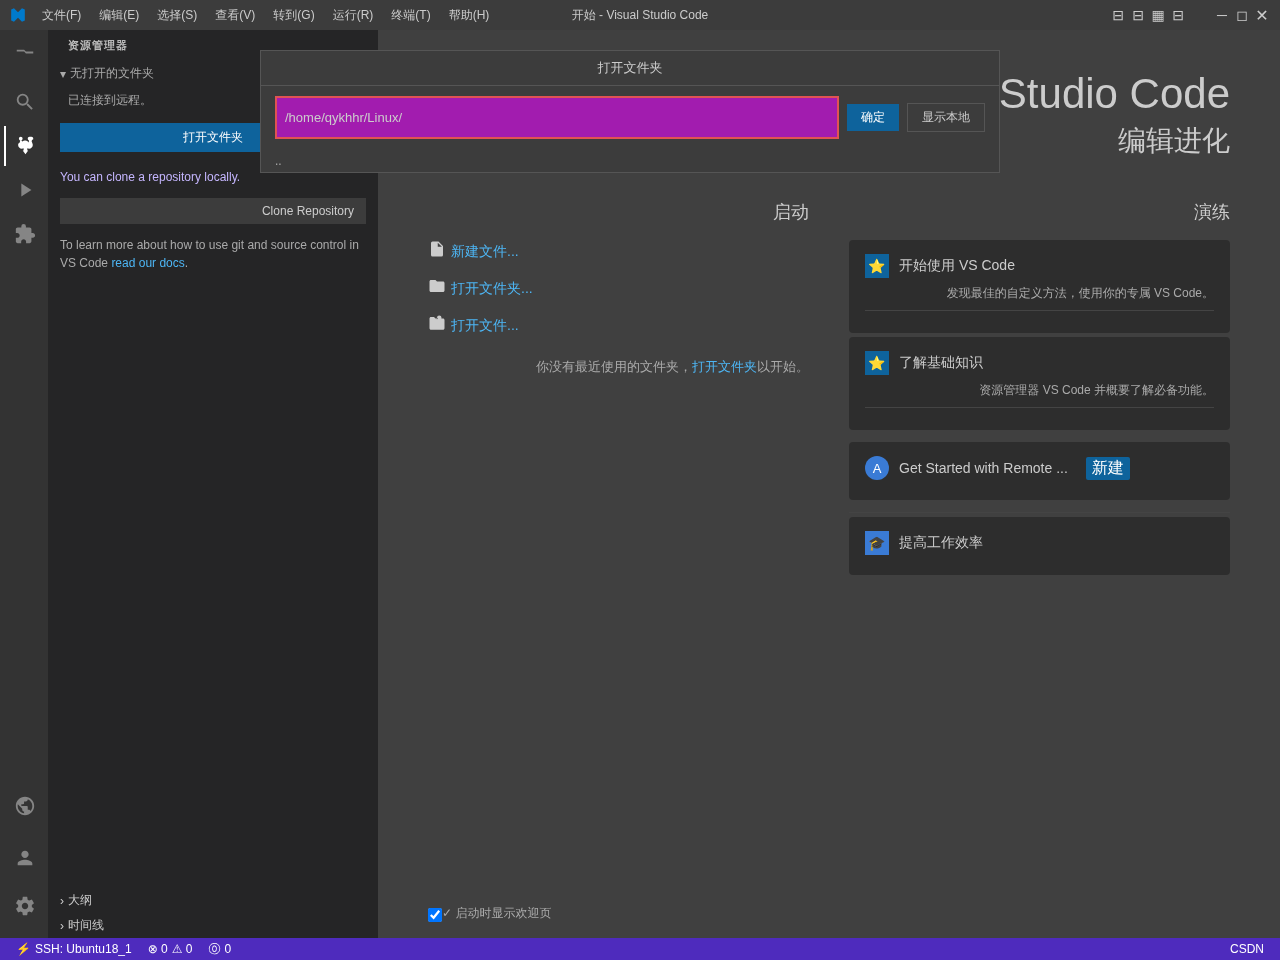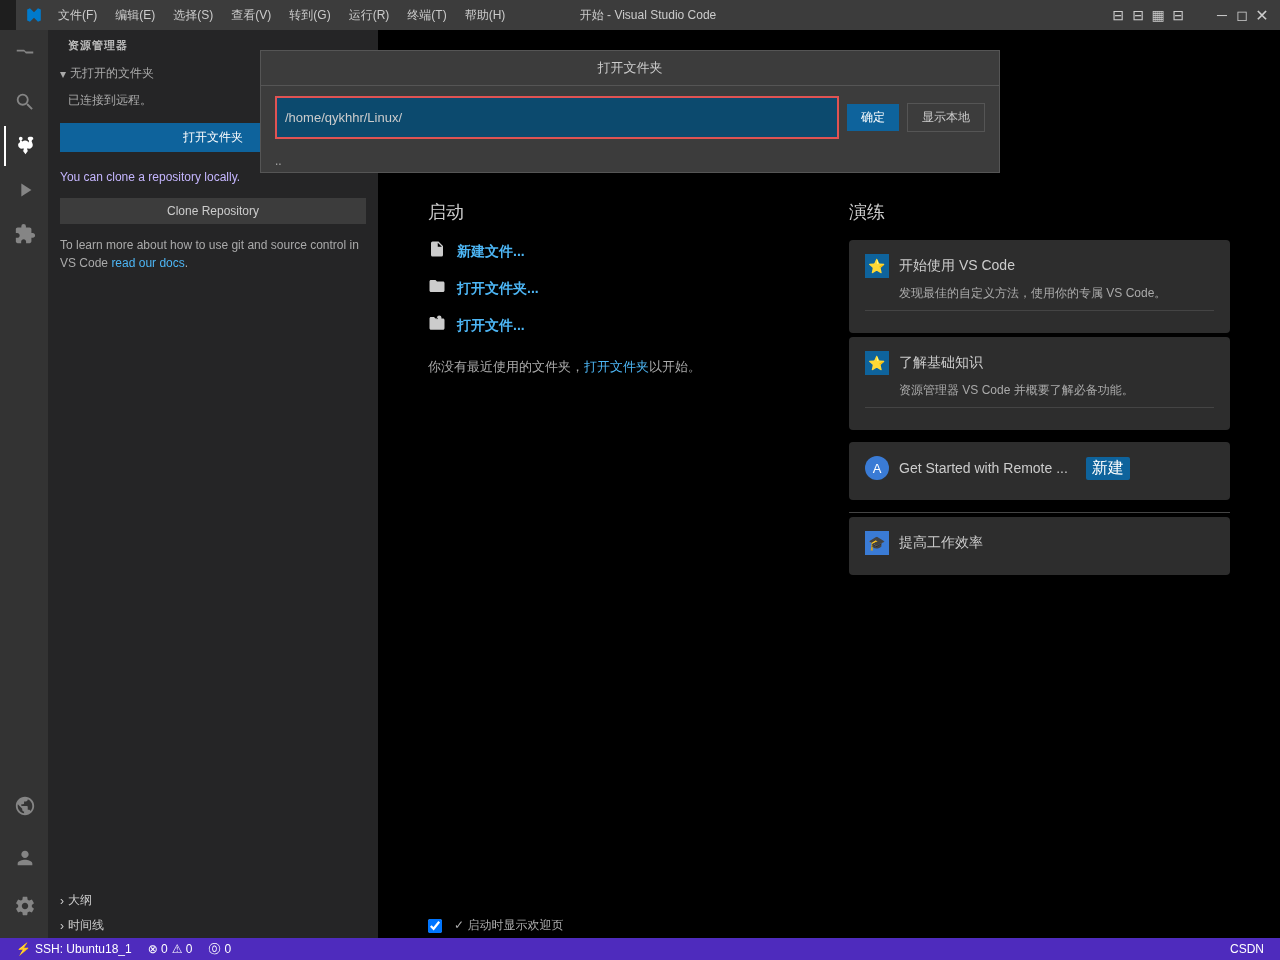--- a/index.html
+++ b/index.html
@@ -16,21 +16,21 @@
 
     
     .titlebar {
       background: #3c3c3c;
       height: 30px;
       display: flex;
       align-items: center;
       justify-content: space-between;
       padding: 0 10px;
       position: absolute;
-      top: 0; left: 16px; right: 0;
+      top: 0; left: 0; right: 0;
       z-index: 100;
     }
     .titlebar-left {
       display: flex;
       align-items: center;
       gap: 8px;
     }
     .vscode-logo {
       width: 16px;
       height: 16px;
@@ -164,21 +164,21 @@
     }
     .sidebar-clone-btn {
       margin: 4px 12px;
       background: #3c3c3c;
       color: #cccccc;
       border: none;
       padding: 6px 12px;
       cursor: pointer;
       font-size: 12px;
       width: calc(100% - 24px);
-      text-align: center;
+      text-align: right;
     }
     .sidebar-git-desc {
       padding: 8px 12px;
       font-size: 12px;
       color: #aaaaaa;
       line-height: 1.5;
     }
     .sidebar-git-desc a {
       color: #4db6f5;
       text-decoration: none;
@@ -198,23 +198,24 @@
       gap: 4px;
     }
 
     
     .main-content {
       position: absolute;
       top: 30px;
       left: 378px;
       right: 0;
       bottom: 22px;
-      background: #000000;
+      background: #404040;
       overflow: auto;
       padding: 40px 50px;
+      text-align: right;
     }
 
     .welcome-title {
       font-size: 42px;
       font-weight: 300;
       color: #cccccc;
       margin-bottom: 4px;
     }
     .welcome-subtitle {
       font-size: 28px;
@@ -231,24 +232,23 @@
 
     .section-title {
       font-size: 18px;
       color: #cccccc;
       margin-bottom: 16px;
     }
 
     .action-item {
       display: flex;
       align-items: center;
-      gap: 11px;
+      gap: 5px;
       margin-bottom: 14px;
       cursor: pointer;
-      font-weight: bold;
     }
     .action-icon {
       font-size: 18px;
       color: #cccccc;
     }
     .action-label {
       color: #4db6f5;
       font-size: 14px;
     }
 
@@ -392,21 +392,21 @@
       border-bottom: 1px solid #555;
     }
     .dialog-body {
       padding: 10px 14px;
       display: flex;
       align-items: center;
       gap: 8px;
     }
     .dialog-input {
       flex: 1;
-      background: #0c4a6e;
+      background: #a21caf;
       border: 1px solid #0e639c;
       color: #cccccc;
       padding: 12px 8px;
       font-size: 13px;
       outline: none;
     }
     .dialog-input-highlight {
       border: 2px solid #e05353;
     }
     .dialog-btn {
@@ -433,27 +433,27 @@
     }
     .dialog-breadcrumb-item {
       font-size: 12px;
       color: #aaaaaa;
       cursor: pointer;
     }
 
     
     .welcome-footer {
       position: absolute;
-      bottom: 18px;
+      bottom: 30px;
       left: 378px;
       right: 0;
       padding: 8px 50px;
       display: flex;
-      align-items: center;
-      gap: 12px;
+      align-items: flex-end;
+      gap: 0;
     }
     .welcome-checkbox {
       width: 14px;
       height: 14px;
       cursor: pointer;
     }
     .welcome-checkbox-label {
       font-size: 12px;
       color: #aaaaaa;
     }

